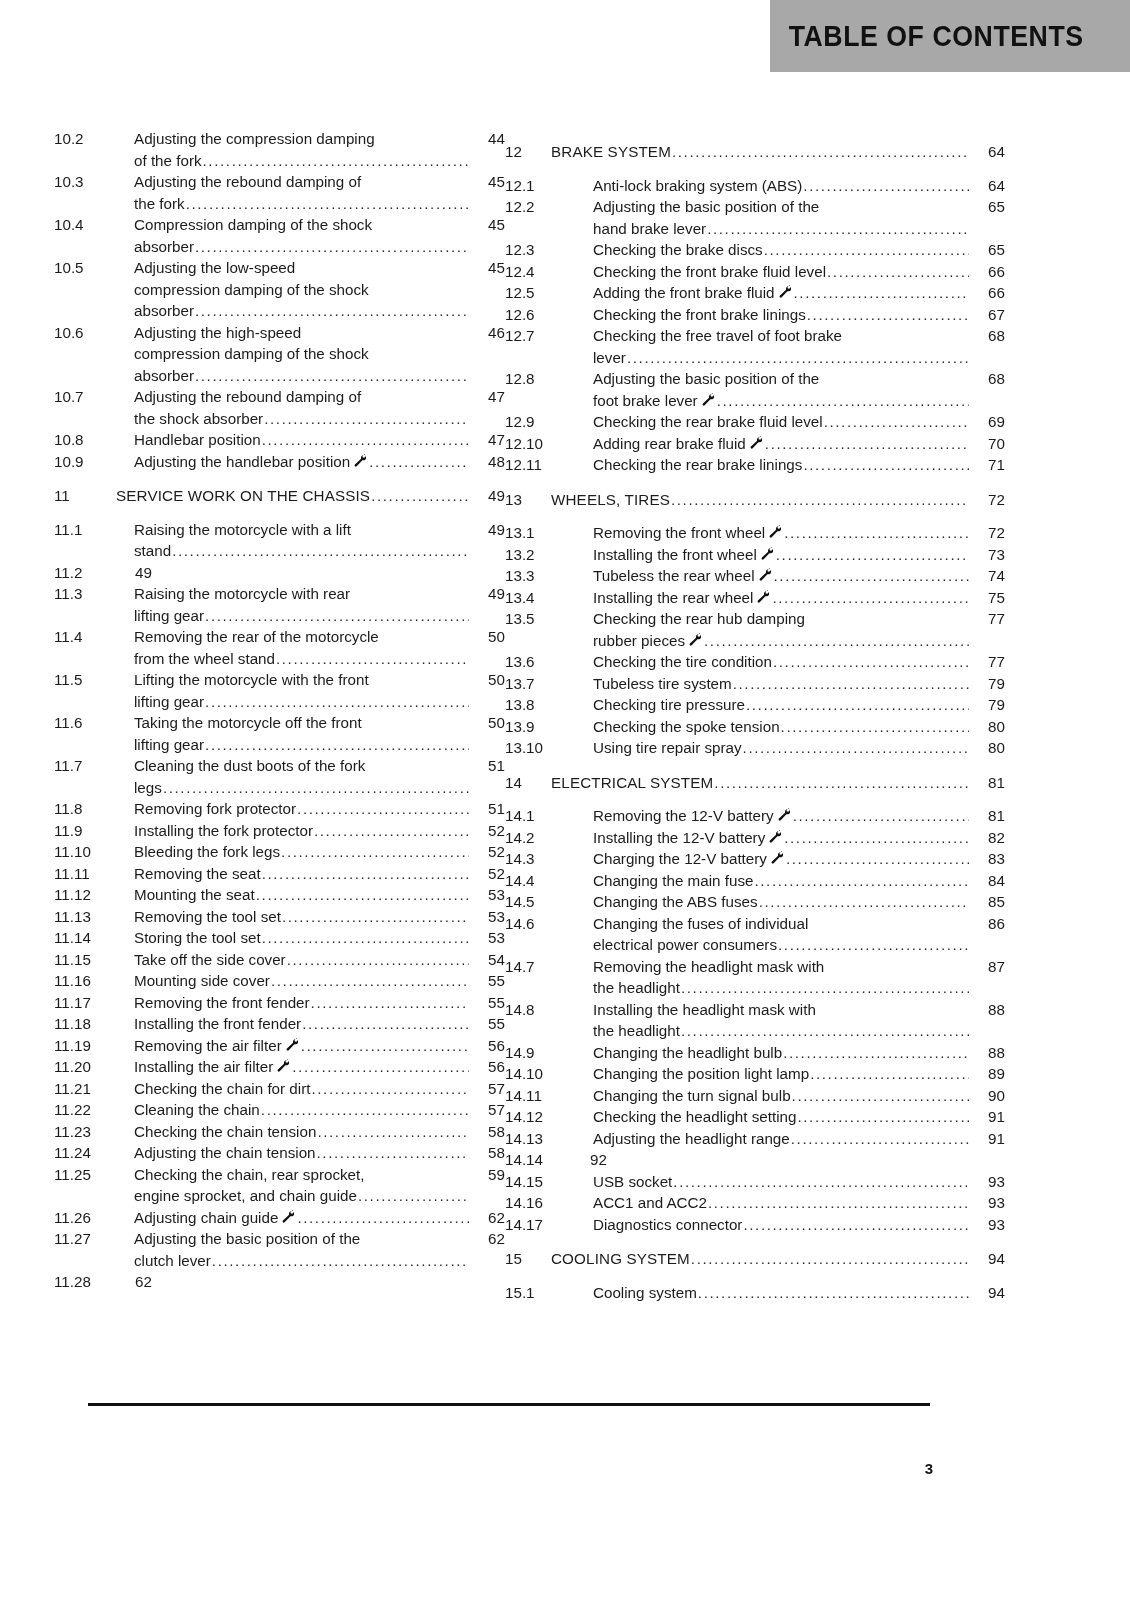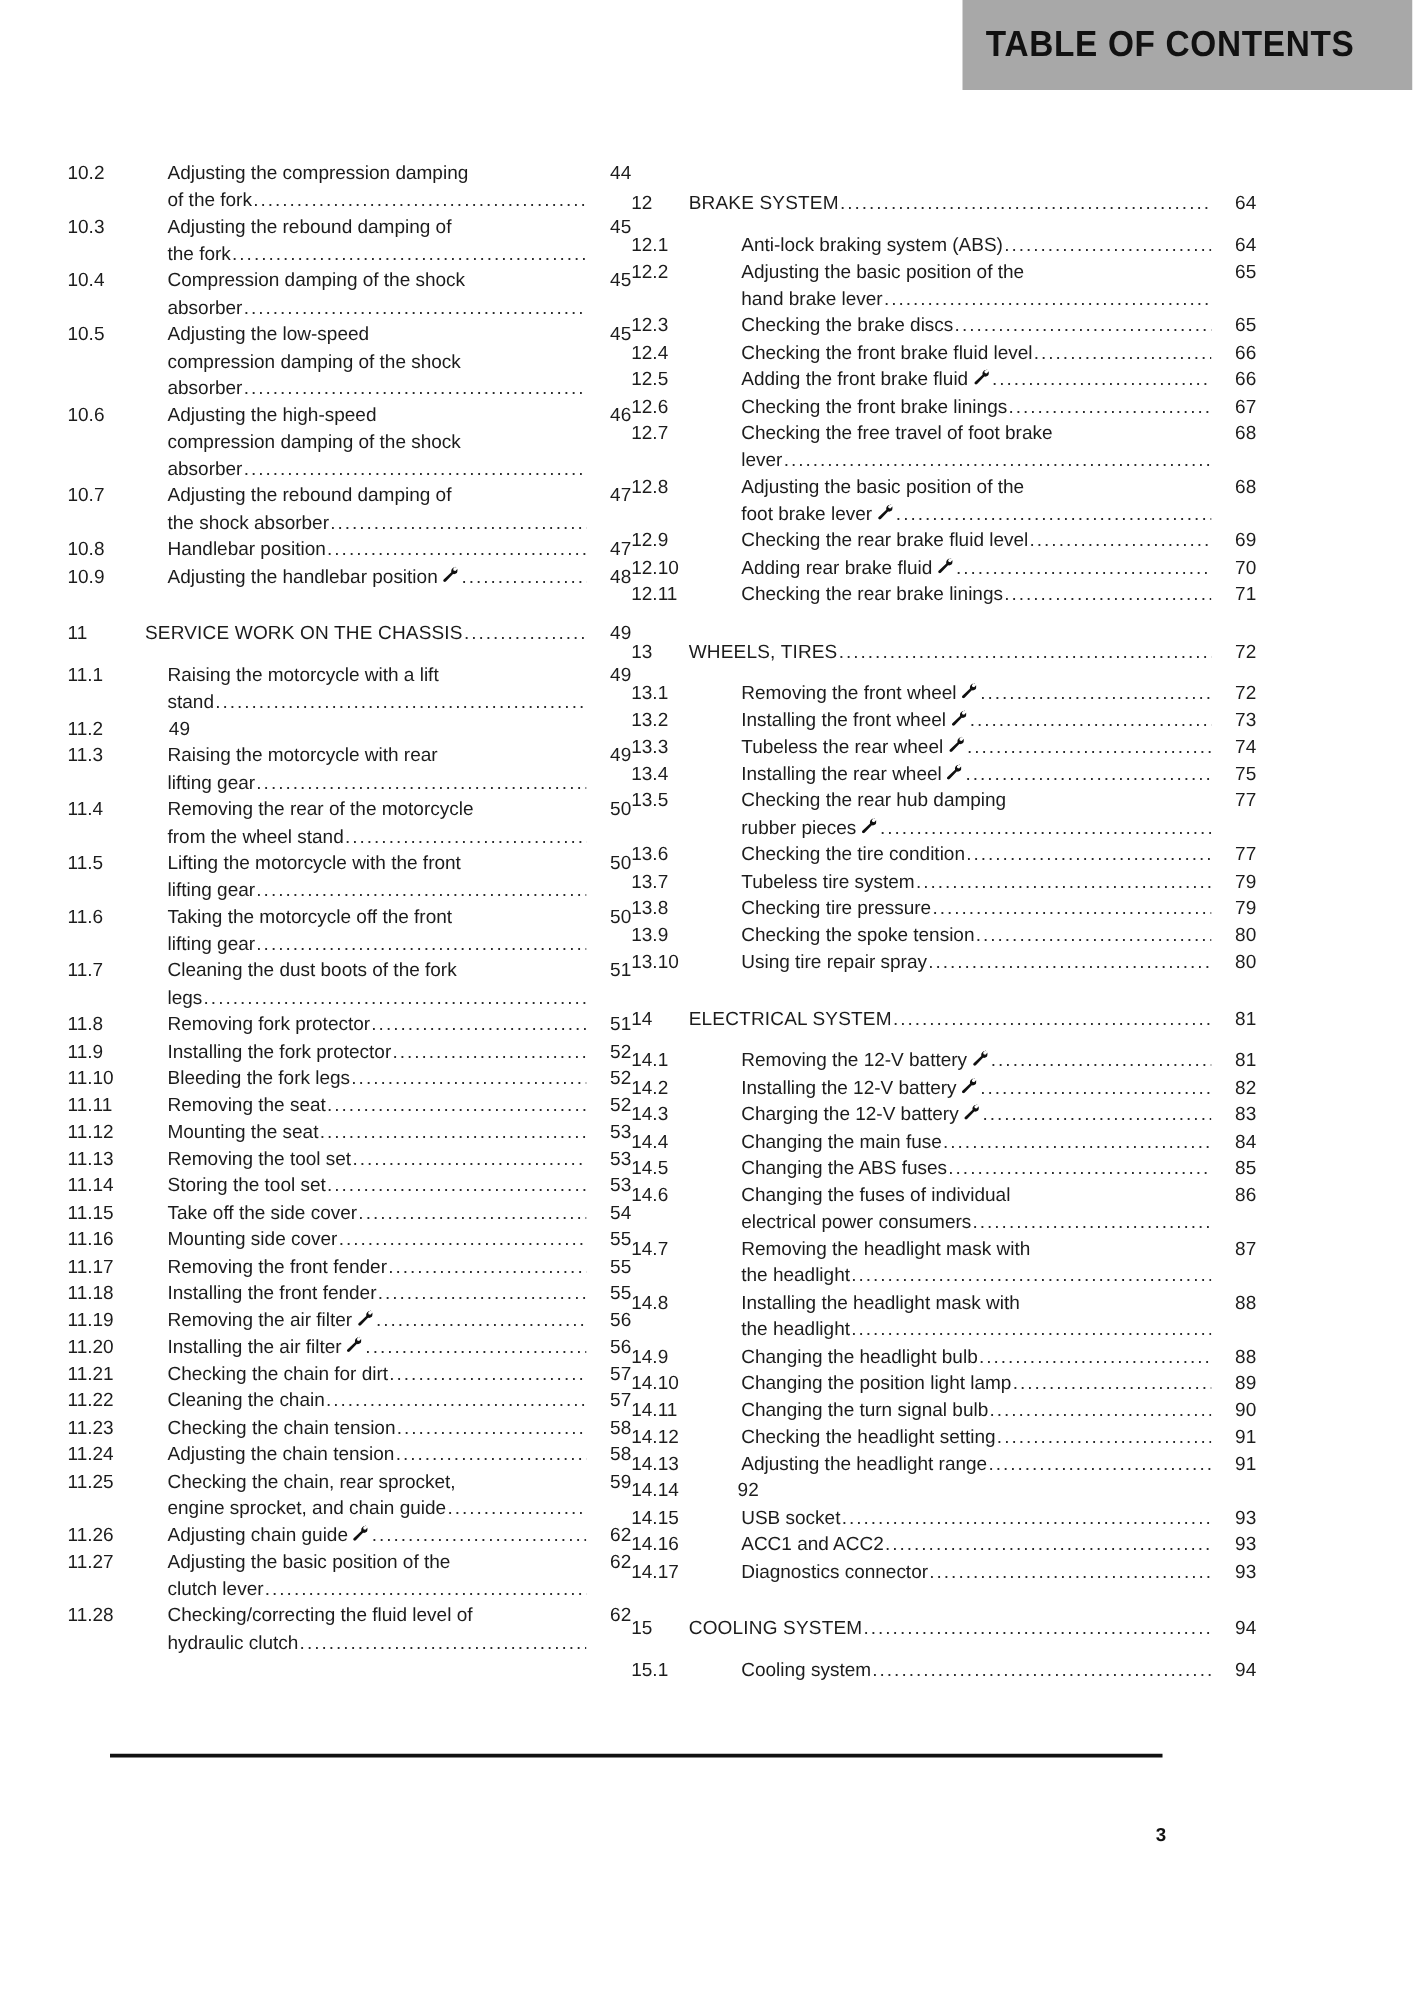--- a/index.html
+++ b/index.html
@@ -58,21 +58,21 @@
 
   
   .entry {
     display: flex;
     align-items: flex-start;
     font-size: 15.2px;
     line-height: 21.5px;
     color: #1c1c1c;
   }
   .entry.chapter {
-    margin-top: 24px;
+    margin-top: 13px;
     margin-bottom: 12px;
   }
   .entry.chapter .num {
     width: 42px;
   }
   .entry.chapter .title-text {
     text-transform: uppercase;
     letter-spacing: 0.15px;
   }
 
@@ -549,27 +549,20 @@
           <div class="line title-text">Adjusting the basic position of the</div>
           <div class="lastline">
             <span class="txt title-text">clutch lever</span>
             <span class="dots"></span>
           </div>
         </div>
         <div class="page">62</div>
       </div>
       <div class="entry">
         <div class="num">11.28</div>
-        <div class="body sub-indent">
-          <div class="line title-text">Checking/correcting the fluid level of</div>
-          <div class="lastline">
-            <span class="txt title-text">hydraulic clutch</span>
-            <span class="dots"></span>
-          </div>
-        </div>
         <div class="page">62</div>
       </div>
     </div>
   <div class="toc-col toc-col-right" id="col-right">
       <div class="entry chapter">
         <div class="num">12</div>
         <div class="body">
           <div class="lastline">
             <span class="txt title-text">BRAKE SYSTEM</span>
             <span class="dots"></span>

